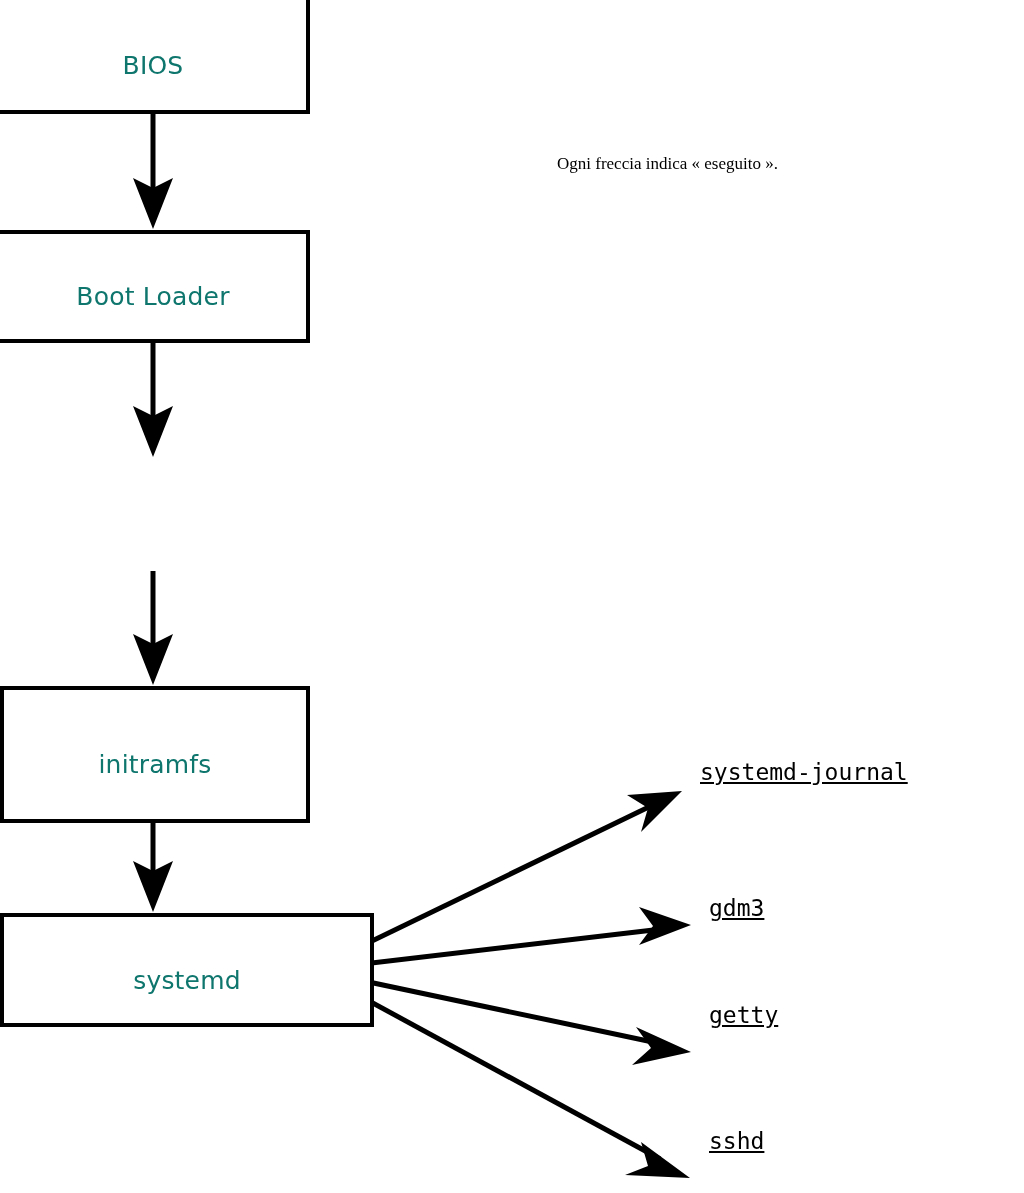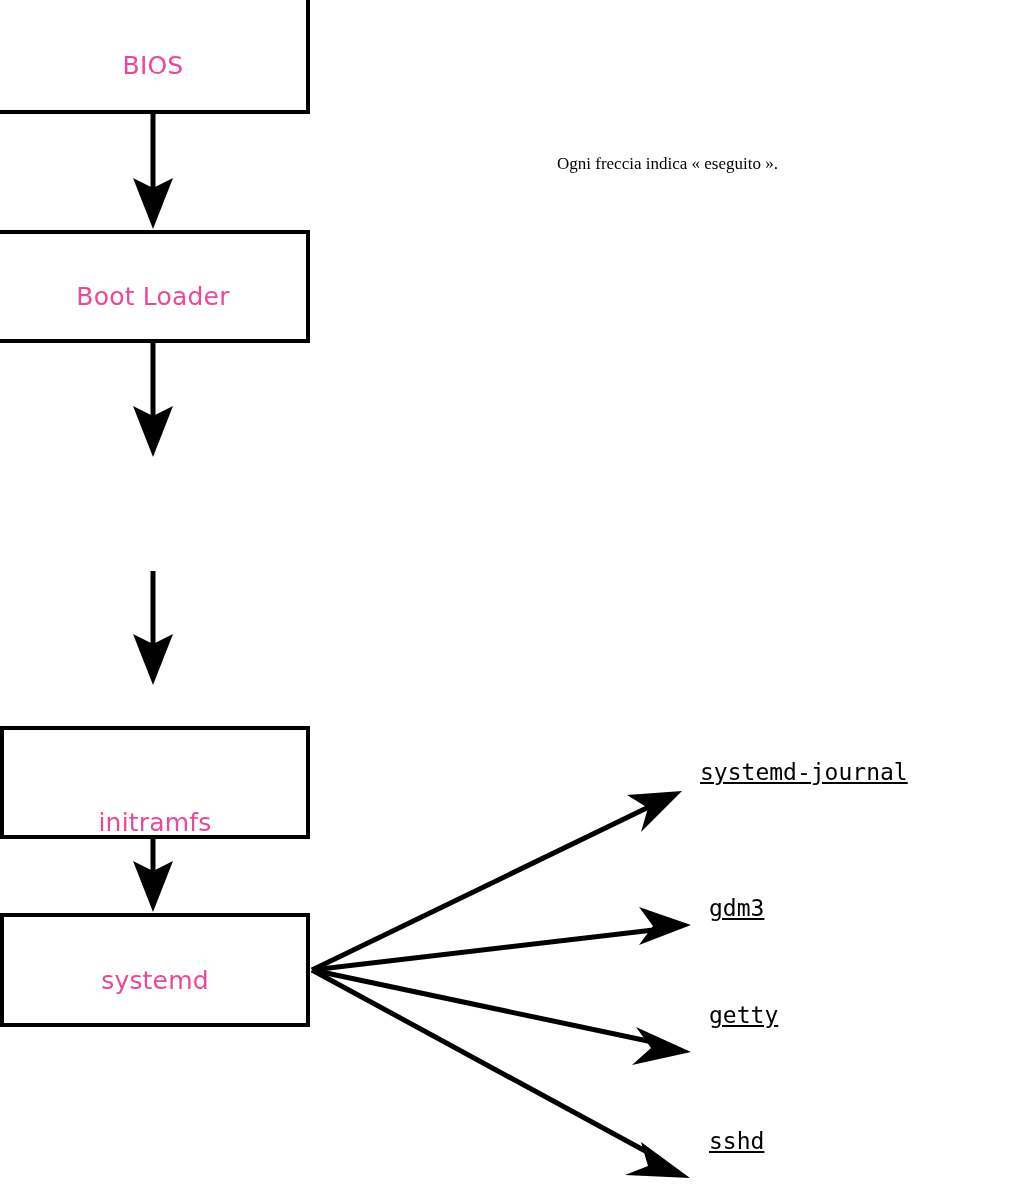--- a/index.html
+++ b/index.html
@@ -26,31 +26,31 @@
     box-sizing: border-box;
     border: 4px solid #000000;
     background: #ffffff;
     display: flex;
     align-items: center;
     justify-content: center;
   }
   .flow-box-label {
     font-family: "DejaVu Sans", sans-serif;
     font-size: 25px;
-    color: #ec4899;
+    color: #0f766e;
     line-height: 1;
     letter-spacing: 0.2px;
     white-space: nowrap;
     margin-top: 20px;
   }
   .box-bios      { left: -4px; top: -4px;  width: 314px; height: 118px; }
   .box-bootload  { left: -4px; top: 230px; width: 314px; height: 113px; }
   .box-kernel    { left: 0px;  top: 458px; width: 310px; height: 113px; }
-  .box-initramfs { left: 0px;  top: 726px; width: 310px; height: 113px; align-items: flex-end; }
-  .box-systemd   { left: 0px;  top: 913px; width: 310px; height: 114px; }
+  .box-initramfs { left: 0px;  top: 686px; width: 310px; height: 137px; }
+  .box-systemd   { left: 0px;  top: 913px; width: 374px; height: 114px; }
 
   .svg-layer {
     position: absolute;
     left: 0;
     top: 0;
     width: 1024px;
     height: 1193px;
     pointer-events: none;
   }
   .caption {

